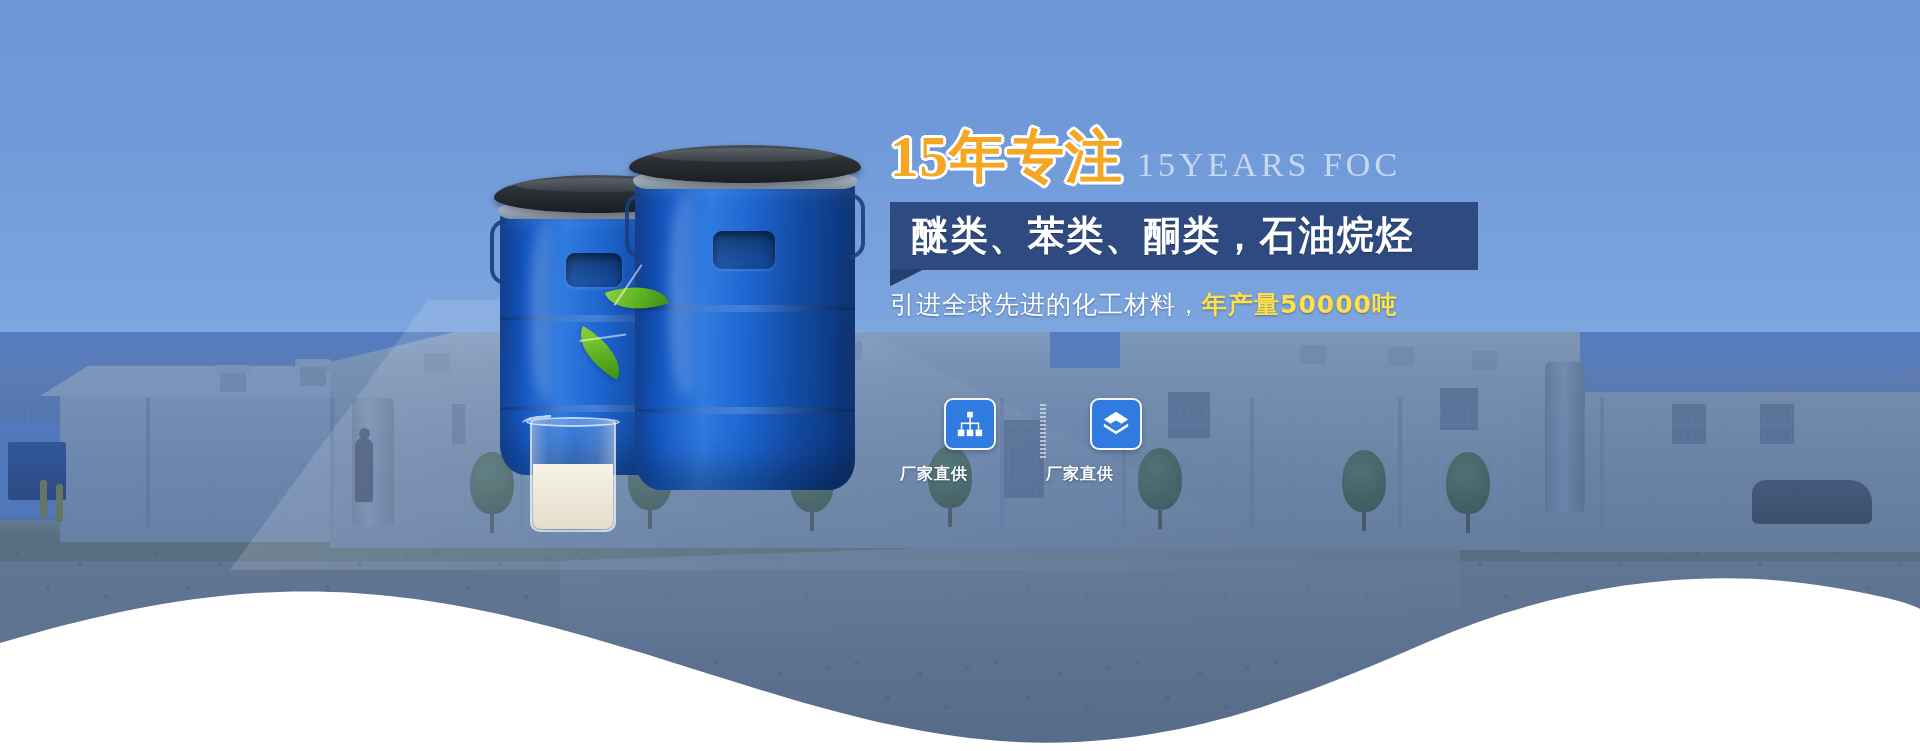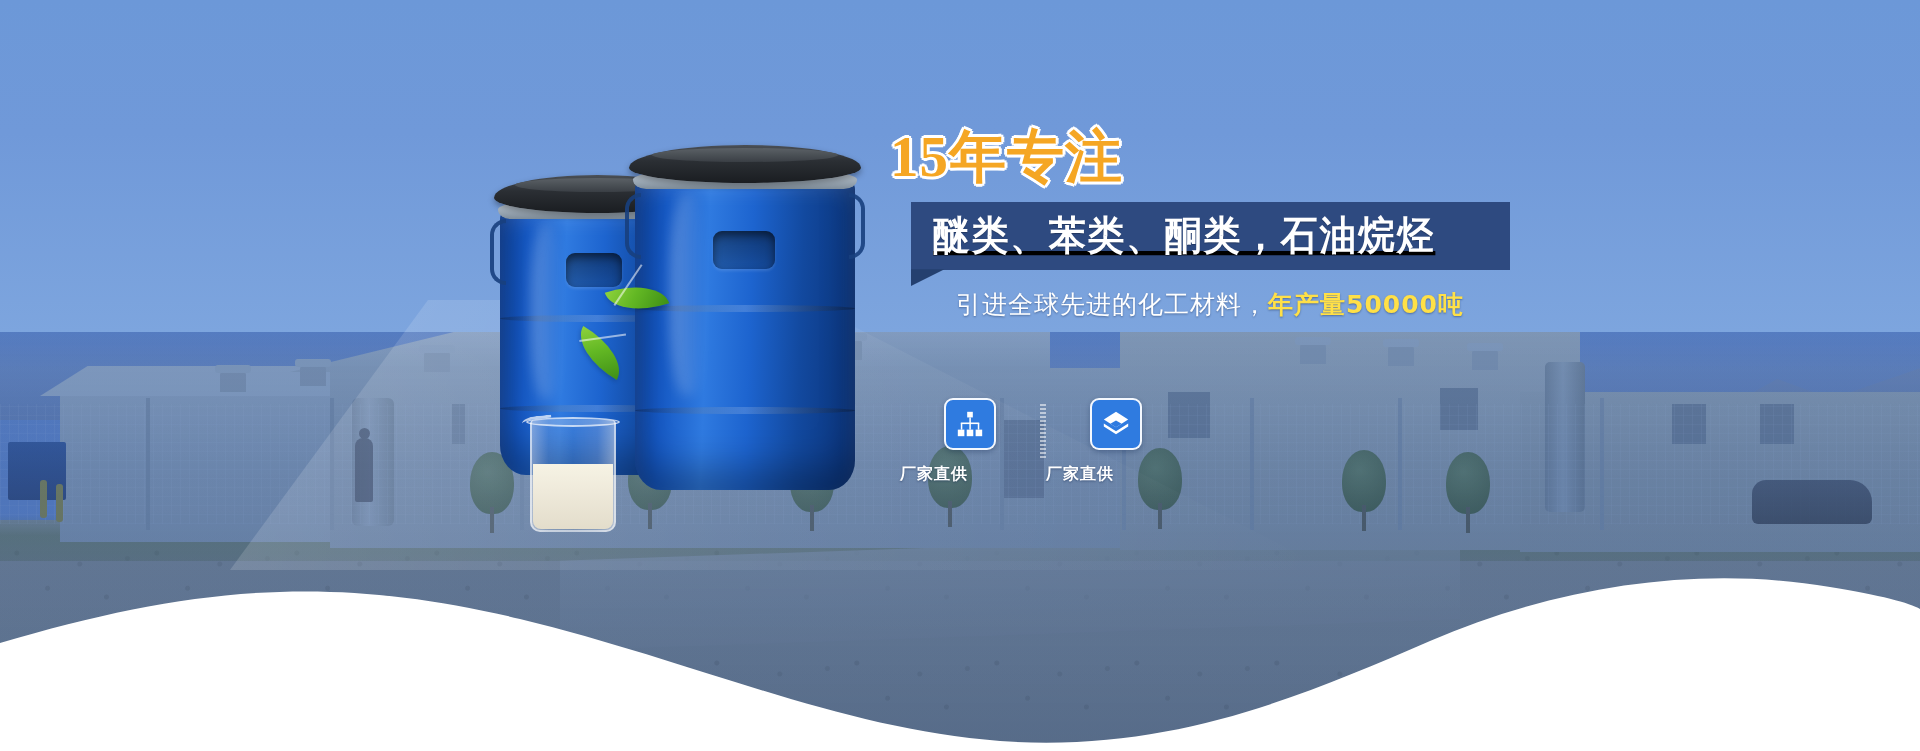--- a/index.html
+++ b/index.html
@@ -242,43 +242,42 @@
     background:linear-gradient(135deg,#8ed23c 0%,#63b824 45%,#3f8f16 100%);
     border-radius:0 100% 0 100%;
     box-shadow:0 2px 4px rgba(0,0,0,.18);
   }
   .leaf .vein{
     position:absolute; left:8%; top:48%; width:84%; height:1.5px;
     background:rgba(255,255,255,.55); transform:rotate(-38deg); transform-origin:left center;
   }
 
   
-  .textblock { position:absolute; left:890px; top:128px; width:640px;text-align:center; }
+  .textblock { position:absolute; left:890px; top:128px; width:640px; }
 
   .line1 { display:flex; align-items:baseline; height:68px; }
   .cn15 {
     font-family:"Liberation Serif","DejaVu Serif",serif;
     font-size:57px; font-weight:700; color:#f5a623; letter-spacing:1px;
     line-height:1;
     text-shadow:
       -2px -2px 0 #fff, 2px -2px 0 #fff, -2px 2px 0 #fff, 2px 2px 0 #fff,
       -3px 0 0 #fff, 3px 0 0 #fff, 0 -3px 0 #fff, 0 3px 0 #fff;
   }
   .en15 {
     font-family:"Liberation Serif","DejaVu Serif",serif;
     font-size:34px; color:rgba(255,255,255,.60); letter-spacing:4px;
     margin-left:14px; white-space:nowrap;
   }
 
   .mainbar {
     position:relative; margin-top:6px;
     display:inline-block;
     background:#2e4a80;
-    padding:12px 31px 13px 22px;
-    text-decoration:underline;
+    padding:12px 20px 13px 22px;
   }
   .mainbar .txt {
     font-family:"DejaVu Sans","Liberation Sans",sans-serif;
     font-size:40px; font-weight:700; color:#fff; letter-spacing:2px;
     line-height:1.08; white-space:nowrap;
     transform:scaleX(.92); transform-origin:left center;
     text-shadow:0 1px 1px rgba(0,0,0,.25);
   }
   .mainbar .tail {
     position:absolute; left:0; bottom:-16px; width:34px; height:17px;
@@ -457,20 +456,21 @@
     <div class="leaf" style="left:572px;top:338px;width:56px;height:30px;transform:rotate(30deg);z-index:9">
       <div class="blade"></div>
         <div class="vein"></div>
     </div>
   </div>
 
   <div class="textblock">
 
     <div class="line1">
       <span class="cn15">15年专注</span>
+      <span class="en15">15YEARS FOC</span>
     </div>
 
     <div class="mainbar">
       <div class="txt">醚类、苯类、酮类，石油烷烃</div>
       <div class="tail"></div>
     </div>
 
     <div class="subline">
       <span>引进全球先进的化工材料，</span><span class="hi">年产量50000吨</span>
     </div>

